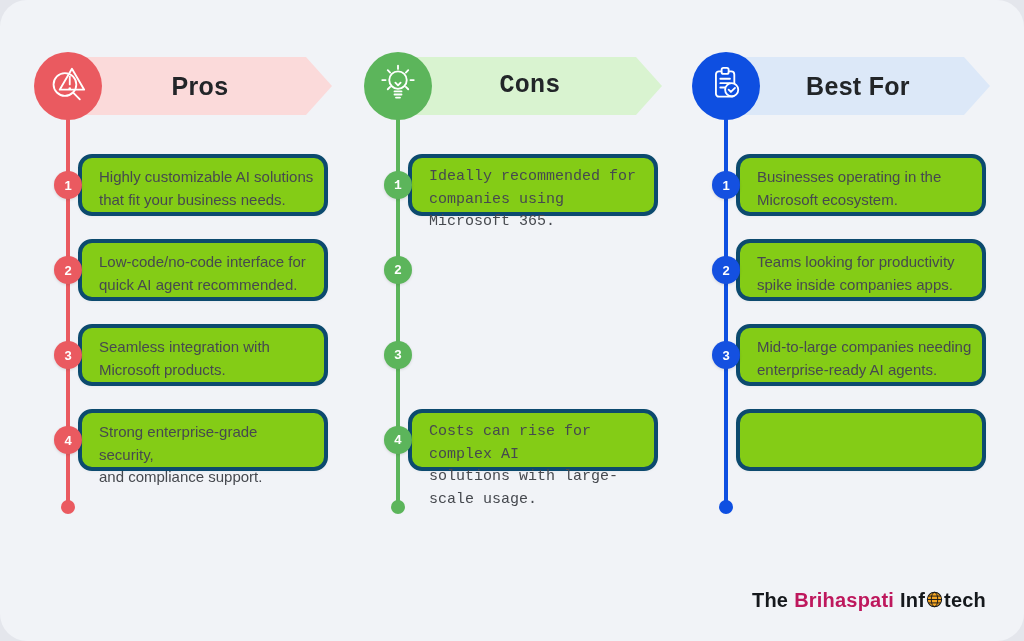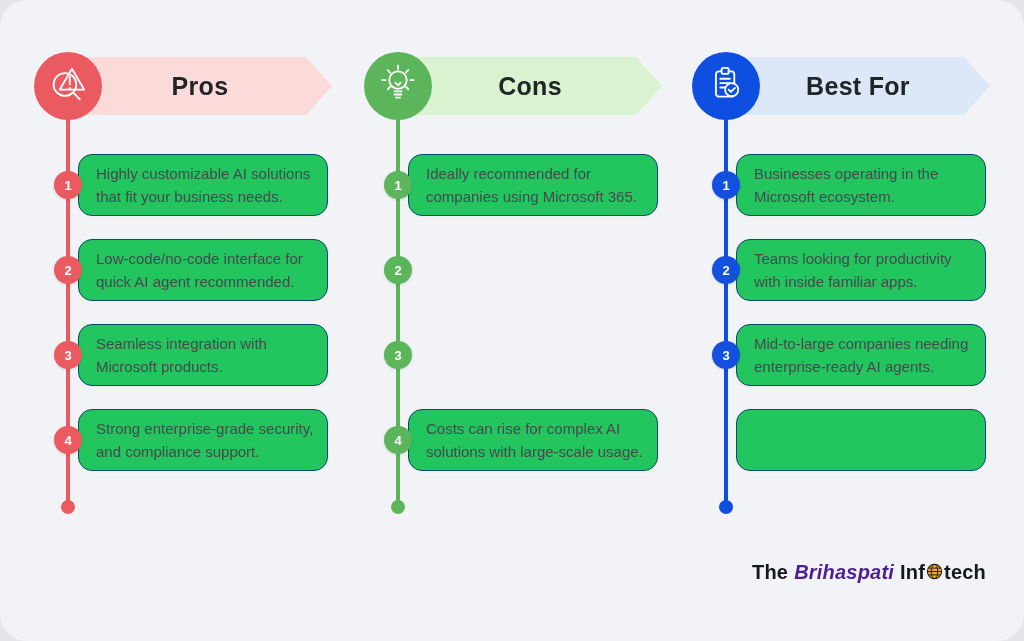--- a/index.html
+++ b/index.html
@@ -11,21 +11,21 @@
     position:relative;
     width:1024px;height:641px;
     background:#f1f3f7;
     overflow:hidden;
     border-radius:27px;
   }
   .column{
     position:absolute;top:0;width:300px;height:560px;
   }
   .col-pros{left:35px;}
-  .col-cons{left:365px;}
+  .col-cons{left:365px;font-family:Liberation Mono, monospace;}
   .col-best{left:693px;}
 
   .banner{
     position:absolute;left:33px;top:57px;width:264px;height:58px;
     clip-path:polygon(0% 0%, calc(100% - 26px) 0%, 100% 50%, calc(100% - 26px) 100%, 0% 100%);
   }
   .col-pros .banner{background:#fbdada;}
   .col-cons .banner{background:#d9f3d0;}
   .col-best .banner{background:#dce8f8;}
 
@@ -64,37 +64,37 @@
     display:flex;align-items:center;justify-content:center;
     z-index:2;box-shadow:0 1px 3px rgba(0,0,0,.12);
   }
   .col-pros .badge{background:#ea5a60;}
   .col-cons .badge{background:#5cb55b;}
   .col-best .badge{background:#1450e0;}
   .badge.b1{top:171px;} .badge.b2{top:256px;} .badge.b3{top:341px;} .badge.b4{top:426px;}
 
   .card{
     position:absolute;left:43px;width:250px;height:62px;
-    background:#22c55e;border:1px solid #0c4a6e;border-radius:14px;
+    background:#84cc16;border:4px solid #0c4a6e;border-radius:14px;
     box-sizing:border-box;
     box-shadow:0 1px 3px rgba(30,35,60,.04);
   }
   .card.c1{top:154px;} .card.c2{top:239px;} .card.c3{top:324px;} .card.c4{top:409px;}
   .card-text{
     padding:8px 8px 0 17px;
     font-size:15px;line-height:22.5px;color:#46494f;
     white-space:pre-line;
   }
 
   .footer-brand{
-    position:absolute;right:38px;top:559px;height:26px;
+    position:absolute;right:38px;top:587px;height:26px;
     display:flex;align-items:center;
     font-size:20px;font-weight:700;color:#15181c;letter-spacing:.2px;
   }
-  .footer-brand .orange{color:#4c1d95;font-style:italic;}
+  .footer-brand .orange{color:#be185d;}
   .footer-brand .sp{margin-right:6px;}
   .globe{margin:2px 1px 0 1px;display:inline-block;}
 </style>
 </head>
 <body>
 
 <div class="canvas">
 
   <div class="column col-pros">
     <div class="banner">
@@ -196,21 +196,21 @@
     <div class="tl-dot"></div>
 
     <div class="badge b1">1</div>
     <div class="card c1">
       <div class="card-text">Businesses operating in the
 Microsoft ecosystem.</div>
     </div>
     <div class="badge b2">2</div>
     <div class="card c2">
       <div class="card-text">Teams looking for productivity
-with inside familiar apps.</div>
+spike inside companies apps.</div>
     </div>
     <div class="badge b3">3</div>
     <div class="card c3">
       <div class="card-text">Mid-to-large companies needing
 enterprise-ready AI agents.</div>
     </div>
     <div class="card c4">
       <div class="card-text"></div>
     </div>
   </div>

